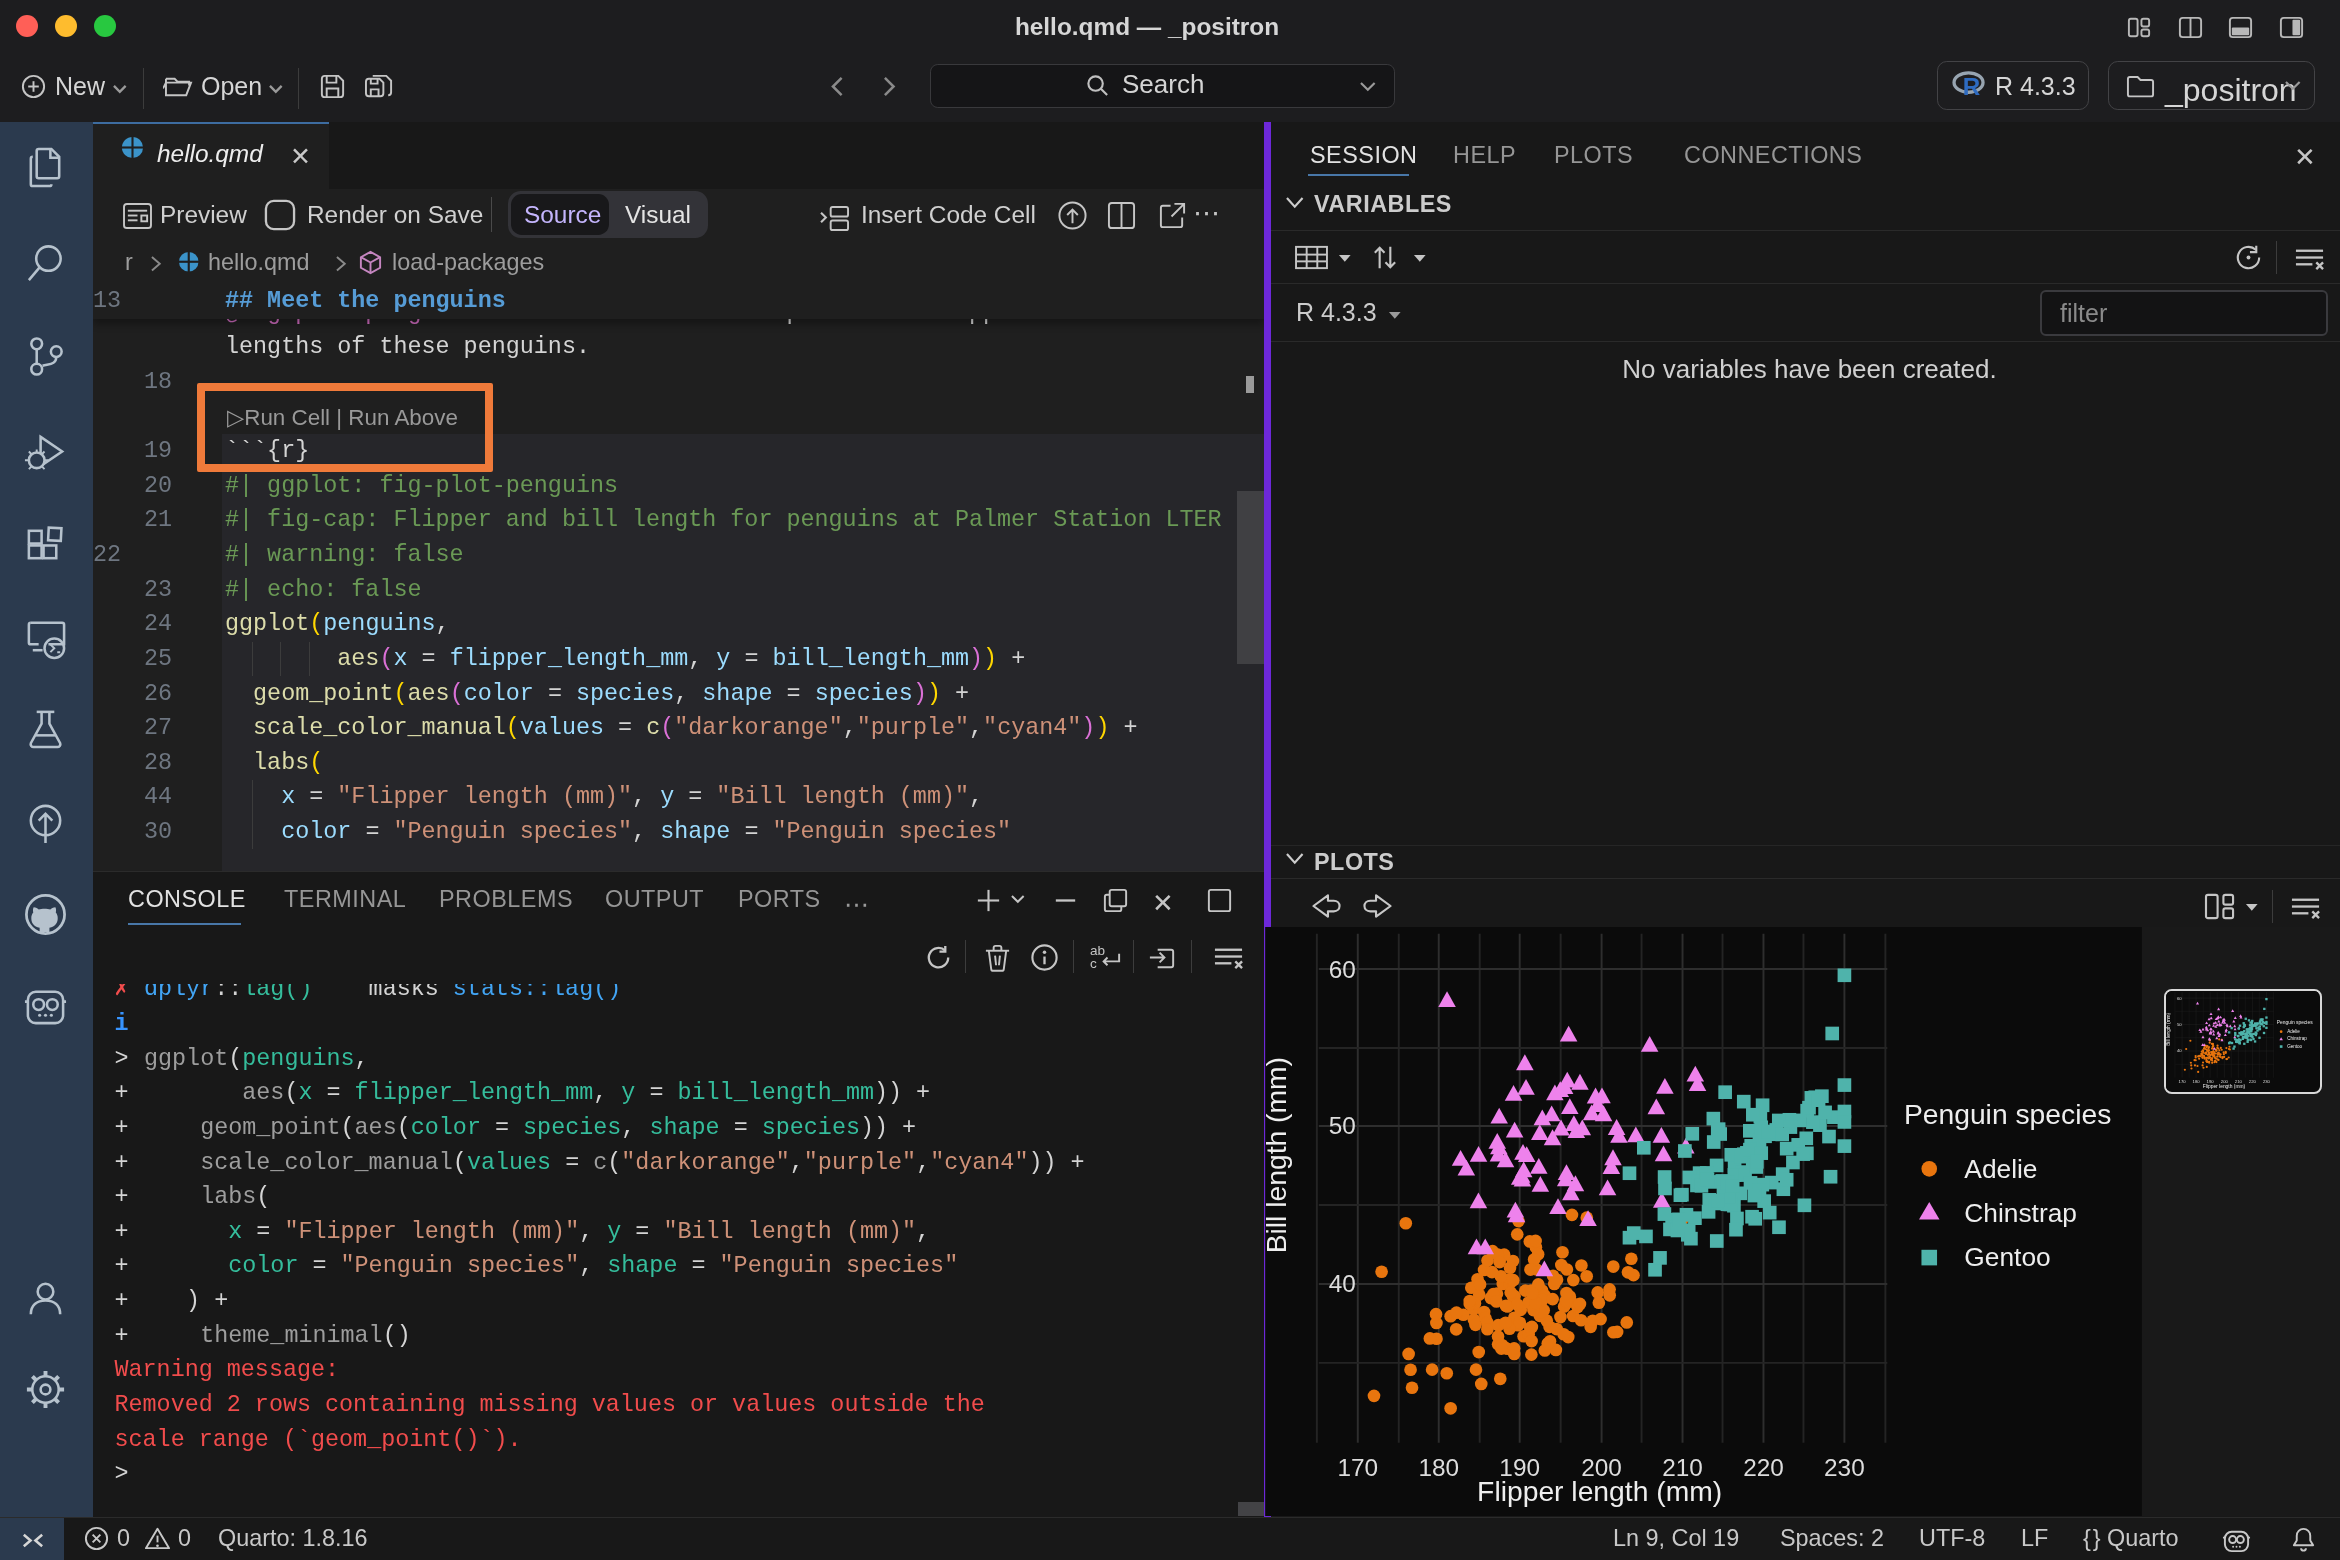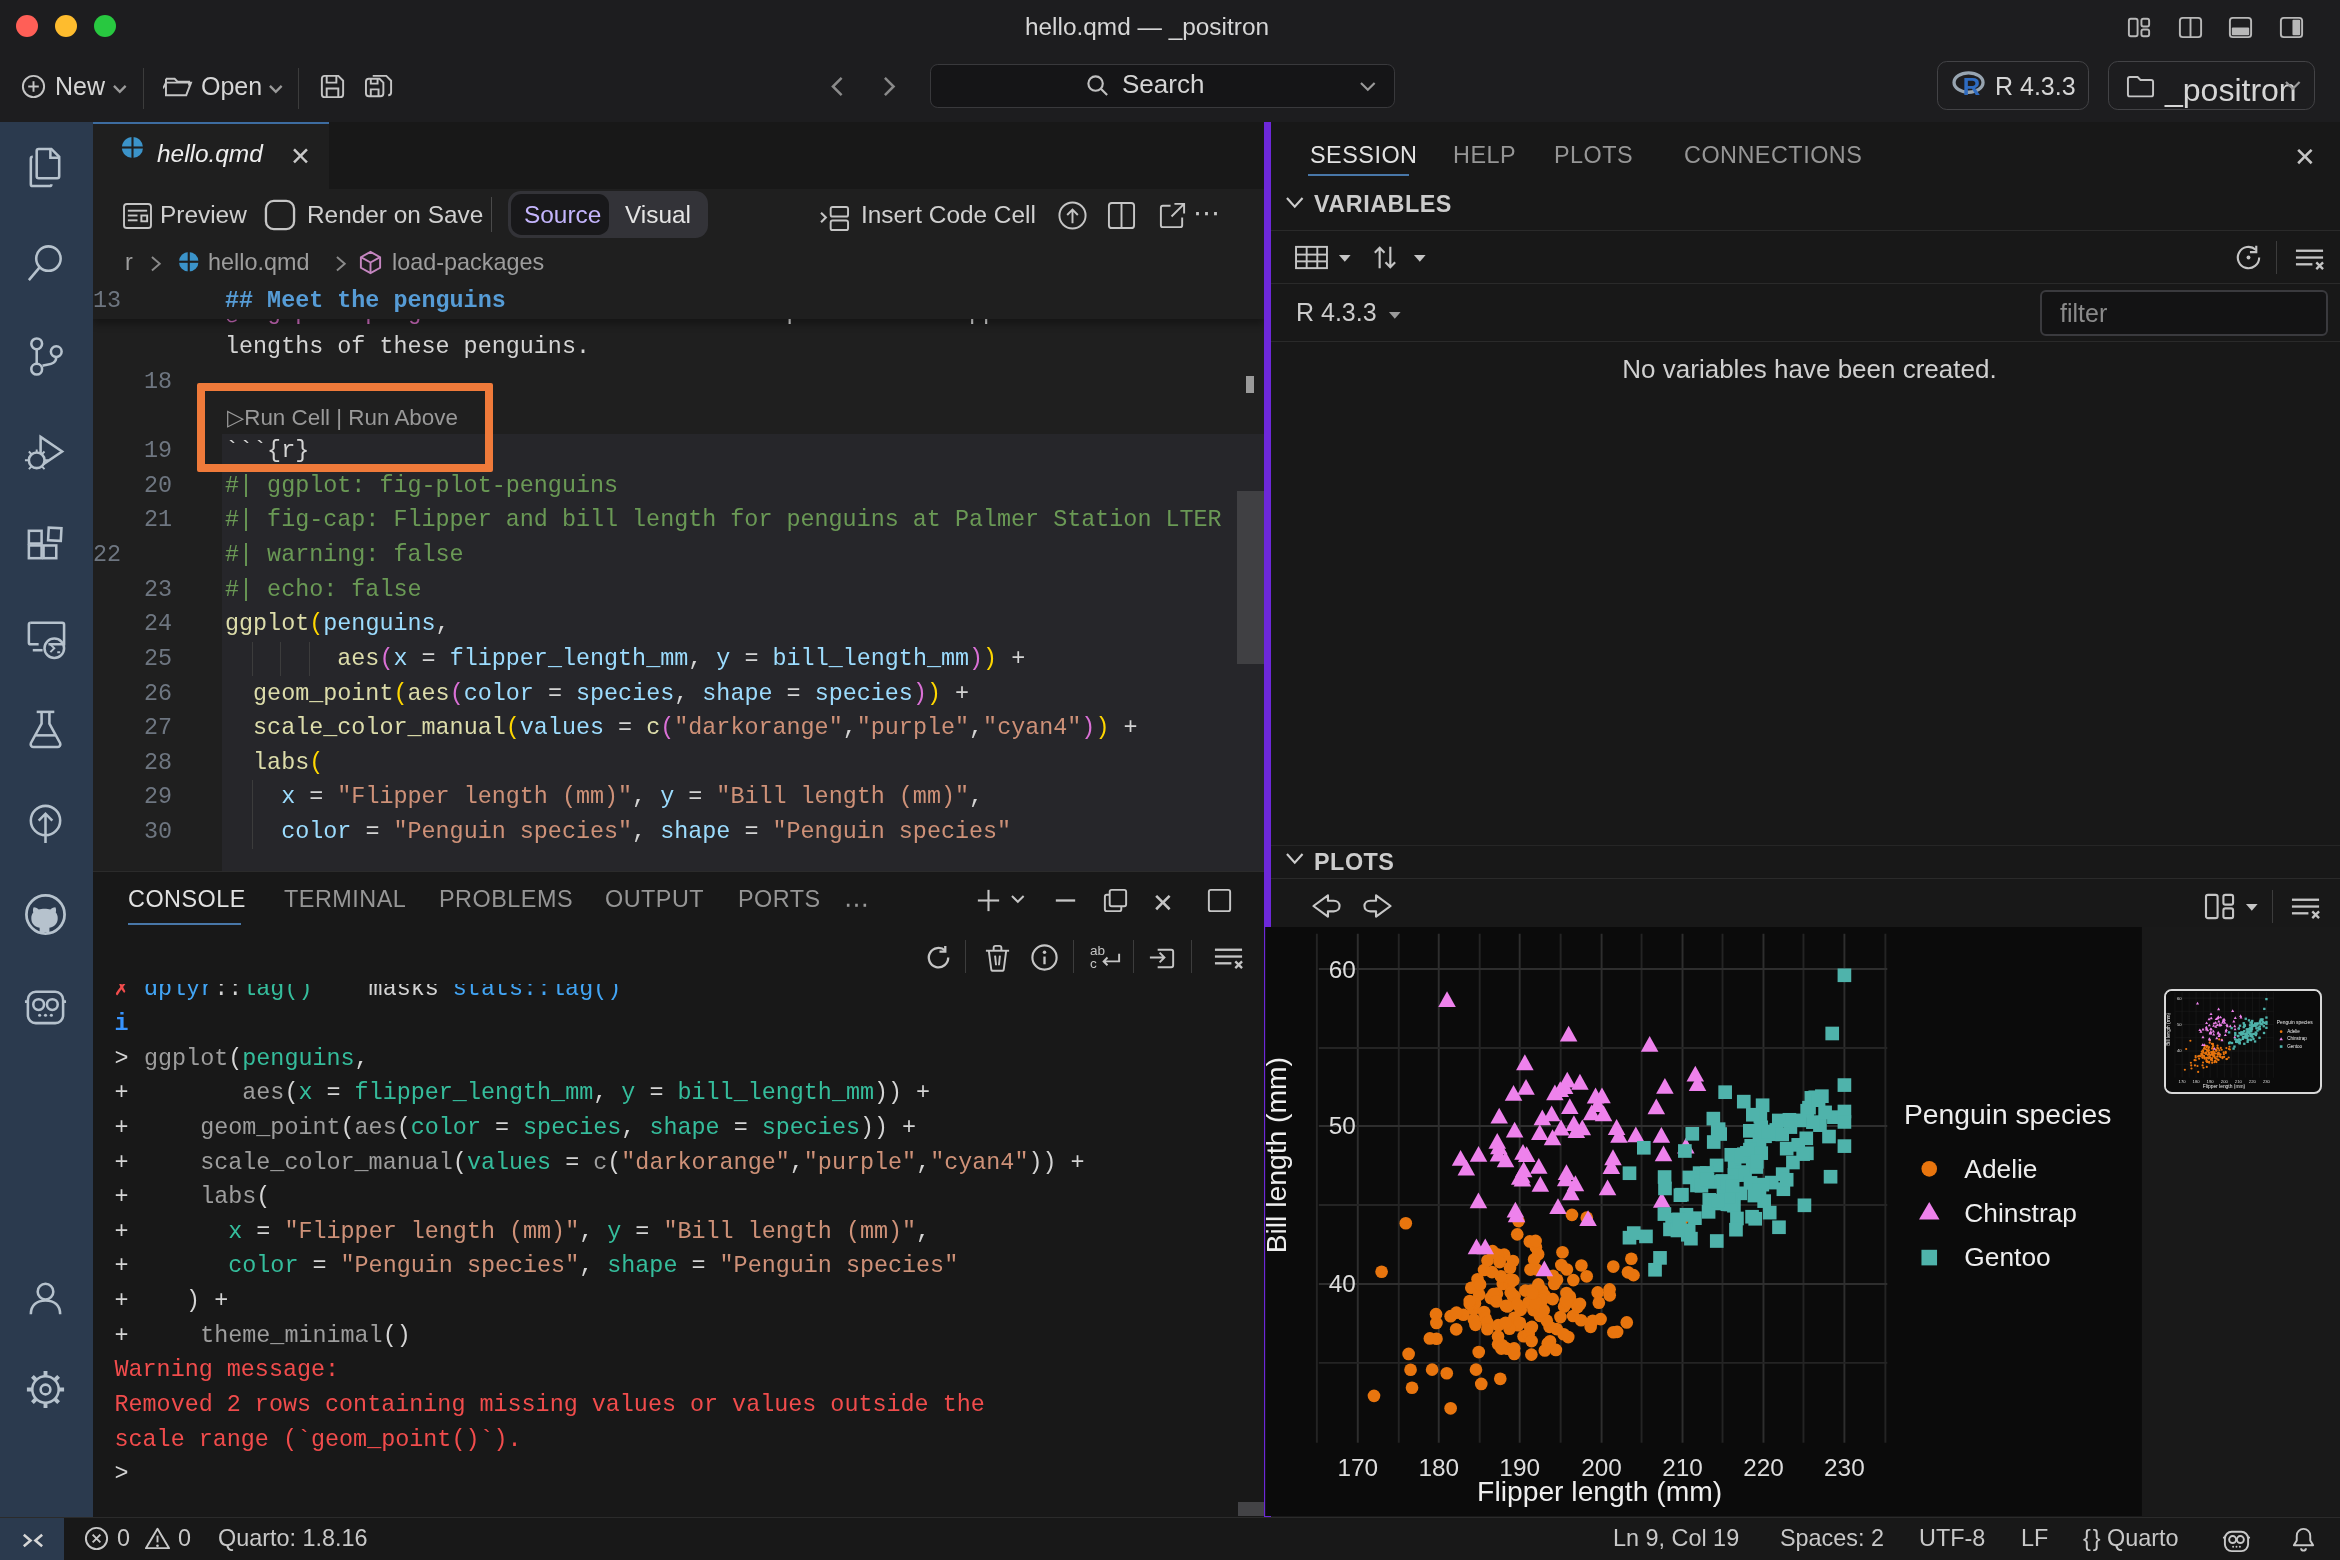--- a/index.html
+++ b/index.html
@@ -4,21 +4,21 @@
 html,body{width:2341px;height:1560px;overflow:hidden;background:#1b1b1b;
  font-family:"Liberation Sans",sans-serif;color:#cccccc}
 .abs{position:absolute}
 .mono{font-family:"Liberation Mono",monospace;font-size:23.4px;line-height:35px;white-space:pre}
 svg{display:block}
 </style></head><body>
 <div class="abs" style="left:0;top:0;width:2341px;height:54px;background:#1d1d1f">
 <div class="abs" style="left:15.6px;top:14.6px;width:22.4px;height:22.4px;border-radius:50%;background:#ff5f57"></div>
 <div class="abs" style="left:55px;top:14.6px;width:22.4px;height:22.4px;border-radius:50%;background:#febc2e"></div>
 <div class="abs" style="left:94px;top:14.6px;width:22.4px;height:22.4px;border-radius:50%;background:#28c840"></div>
-<div class="abs" style="left:0;top:12.7px;width:2294px;text-align:center;font-size:24.4px;font-weight:normal;color:#d6d6d6">hello.qmd — _positron</div>
+<div class="abs" style="left:0;top:12.7px;width:2294px;text-align:center;font-size:24.4px;font-weight:bold;color:#d6d6d6">hello.qmd — _positron</div>
 <div class="abs" style="left:2126px;top:13.7px">
       <svg class="" style="" width="27" height="27" viewBox="0 0 28 28" fill="none">
         <rect x="3" y="5" width="9" height="18" rx="2" stroke="#b8b8b8" stroke-width="2"></rect>
         <rect x="16" y="5" width="8" height="8" rx="2" stroke="#b8b8b8" stroke-width="2"></rect>
         <rect x="16" y="16" width="8" height="7" rx="2" stroke="#b8b8b8" stroke-width="2"></rect>
       </svg>
     </div>
 <div class="abs" style="left:2177px;top:13.7px">
       <svg class="" style="" width="27" height="27" viewBox="0 0 28 28" fill="none">
         <rect x="3" y="4" width="22" height="20" rx="3" stroke="#b8b8b8" stroke-width="2"></rect>
@@ -325,21 +325,21 @@
 <div class="abs mono" style="left:0;top:323px;width:79px;text-align:right;color:#6e7681">24</div>
 <div class="abs mono" style="left:132px;top:323px"><span style="color:#dcdcaa">ggplot</span><span style="color:#ffd700">(</span><span style="color:#9cdcfe">penguins</span><span style="color:#d4d4d4">,</span></div>
 <div class="abs mono" style="left:0;top:358px;width:79px;text-align:right;color:#6e7681">25</div>
 <div class="abs mono" style="left:132px;top:358px"><span style="color:#d4d4d4">        </span><span style="color:#dcdcaa">aes</span><span style="color:#da70d6">(</span><span style="color:#9cdcfe">x</span><span style="color:#d4d4d4"> = </span><span style="color:#9cdcfe">flipper_length_mm</span><span style="color:#d4d4d4">, </span><span style="color:#9cdcfe">y</span><span style="color:#d4d4d4"> = </span><span style="color:#9cdcfe">bill_length_mm</span><span style="color:#da70d6">)</span><span style="color:#ffd700">)</span><span style="color:#d4d4d4"> +</span></div>
 <div class="abs mono" style="left:0;top:393px;width:79px;text-align:right;color:#6e7681">26</div>
 <div class="abs mono" style="left:132px;top:393px"><span style="color:#d4d4d4">  </span><span style="color:#dcdcaa">geom_point</span><span style="color:#ffd700">(</span><span style="color:#dcdcaa">aes</span><span style="color:#da70d6">(</span><span style="color:#9cdcfe">color</span><span style="color:#d4d4d4"> = </span><span style="color:#9cdcfe">species</span><span style="color:#d4d4d4">, </span><span style="color:#9cdcfe">shape</span><span style="color:#d4d4d4"> = </span><span style="color:#9cdcfe">species</span><span style="color:#da70d6">)</span><span style="color:#ffd700">)</span><span style="color:#d4d4d4"> +</span></div>
 <div class="abs mono" style="left:0;top:427px;width:79px;text-align:right;color:#6e7681">27</div>
 <div class="abs mono" style="left:132px;top:427px"><span style="color:#d4d4d4">  </span><span style="color:#dcdcaa">scale_color_manual</span><span style="color:#ffd700">(</span><span style="color:#9cdcfe">values</span><span style="color:#d4d4d4"> = </span><span style="color:#dcdcaa">c</span><span style="color:#da70d6">(</span><span style="color:#ce9178">"darkorange"</span><span style="color:#d4d4d4">,</span><span style="color:#ce9178">"purple"</span><span style="color:#d4d4d4">,</span><span style="color:#ce9178">"cyan4"</span><span style="color:#da70d6">)</span><span style="color:#ffd700">)</span><span style="color:#d4d4d4"> +</span></div>
 <div class="abs mono" style="left:0;top:462px;width:79px;text-align:right;color:#6e7681">28</div>
 <div class="abs mono" style="left:132px;top:462px"><span style="color:#d4d4d4">  </span><span style="color:#dcdcaa">labs</span><span style="color:#ffd700">(</span></div>
-<div class="abs mono" style="left:0;top:496px;width:79px;text-align:right;color:#6e7681">29</div>
+<div class="abs mono" style="left:0;top:496px;width:79px;text-align:right;color:#6e7681">44</div>
 <div class="abs mono" style="left:132px;top:496px"><span style="color:#d4d4d4">    </span><span style="color:#9cdcfe">x</span><span style="color:#d4d4d4"> = </span><span style="color:#ce9178">"Flipper length (mm)"</span><span style="color:#d4d4d4">, </span><span style="color:#9cdcfe">y</span><span style="color:#d4d4d4"> = </span><span style="color:#ce9178">"Bill length (mm)"</span><span style="color:#d4d4d4">,</span></div>
 <div class="abs mono" style="left:0;top:531px;width:79px;text-align:right;color:#6e7681">30</div>
 <div class="abs mono" style="left:132px;top:531px"><span style="color:#d4d4d4">    </span><span style="color:#9cdcfe">color</span><span style="color:#d4d4d4"> = </span><span style="color:#ce9178">"Penguin species"</span><span style="color:#d4d4d4">, </span><span style="color:#9cdcfe">shape</span><span style="color:#d4d4d4"> = </span><span style="color:#ce9178">"Penguin species"</span></div>
 <div class="abs" style="left:159px;top:358px;width:1px;height:34px;background:#3c3c3c"></div>
 <div class="abs" style="left:187px;top:358px;width:1px;height:34px;background:#3c3c3c"></div>
 <div class="abs" style="left:216px;top:358px;width:1px;height:34px;background:#3c3c3c"></div>
 <div class="abs" style="left:159px;top:496px;width:1px;height:69px;background:#3c3c3c"></div>
 <div class="abs" style="left:0;top:0;width:1171px;height:35px;background:#1f1f1f;box-shadow:0 4.9px 7.8px rgba(0,0,0,0.32)"></div>
 <div class="abs mono" style="left:0;top:0;width:79px;text-align:left;color:#6e7681">13</div>
 <div class="abs mono" style="left:132px;top:0;color:#569cd6;font-weight:bold">## Meet the penguins</div>

